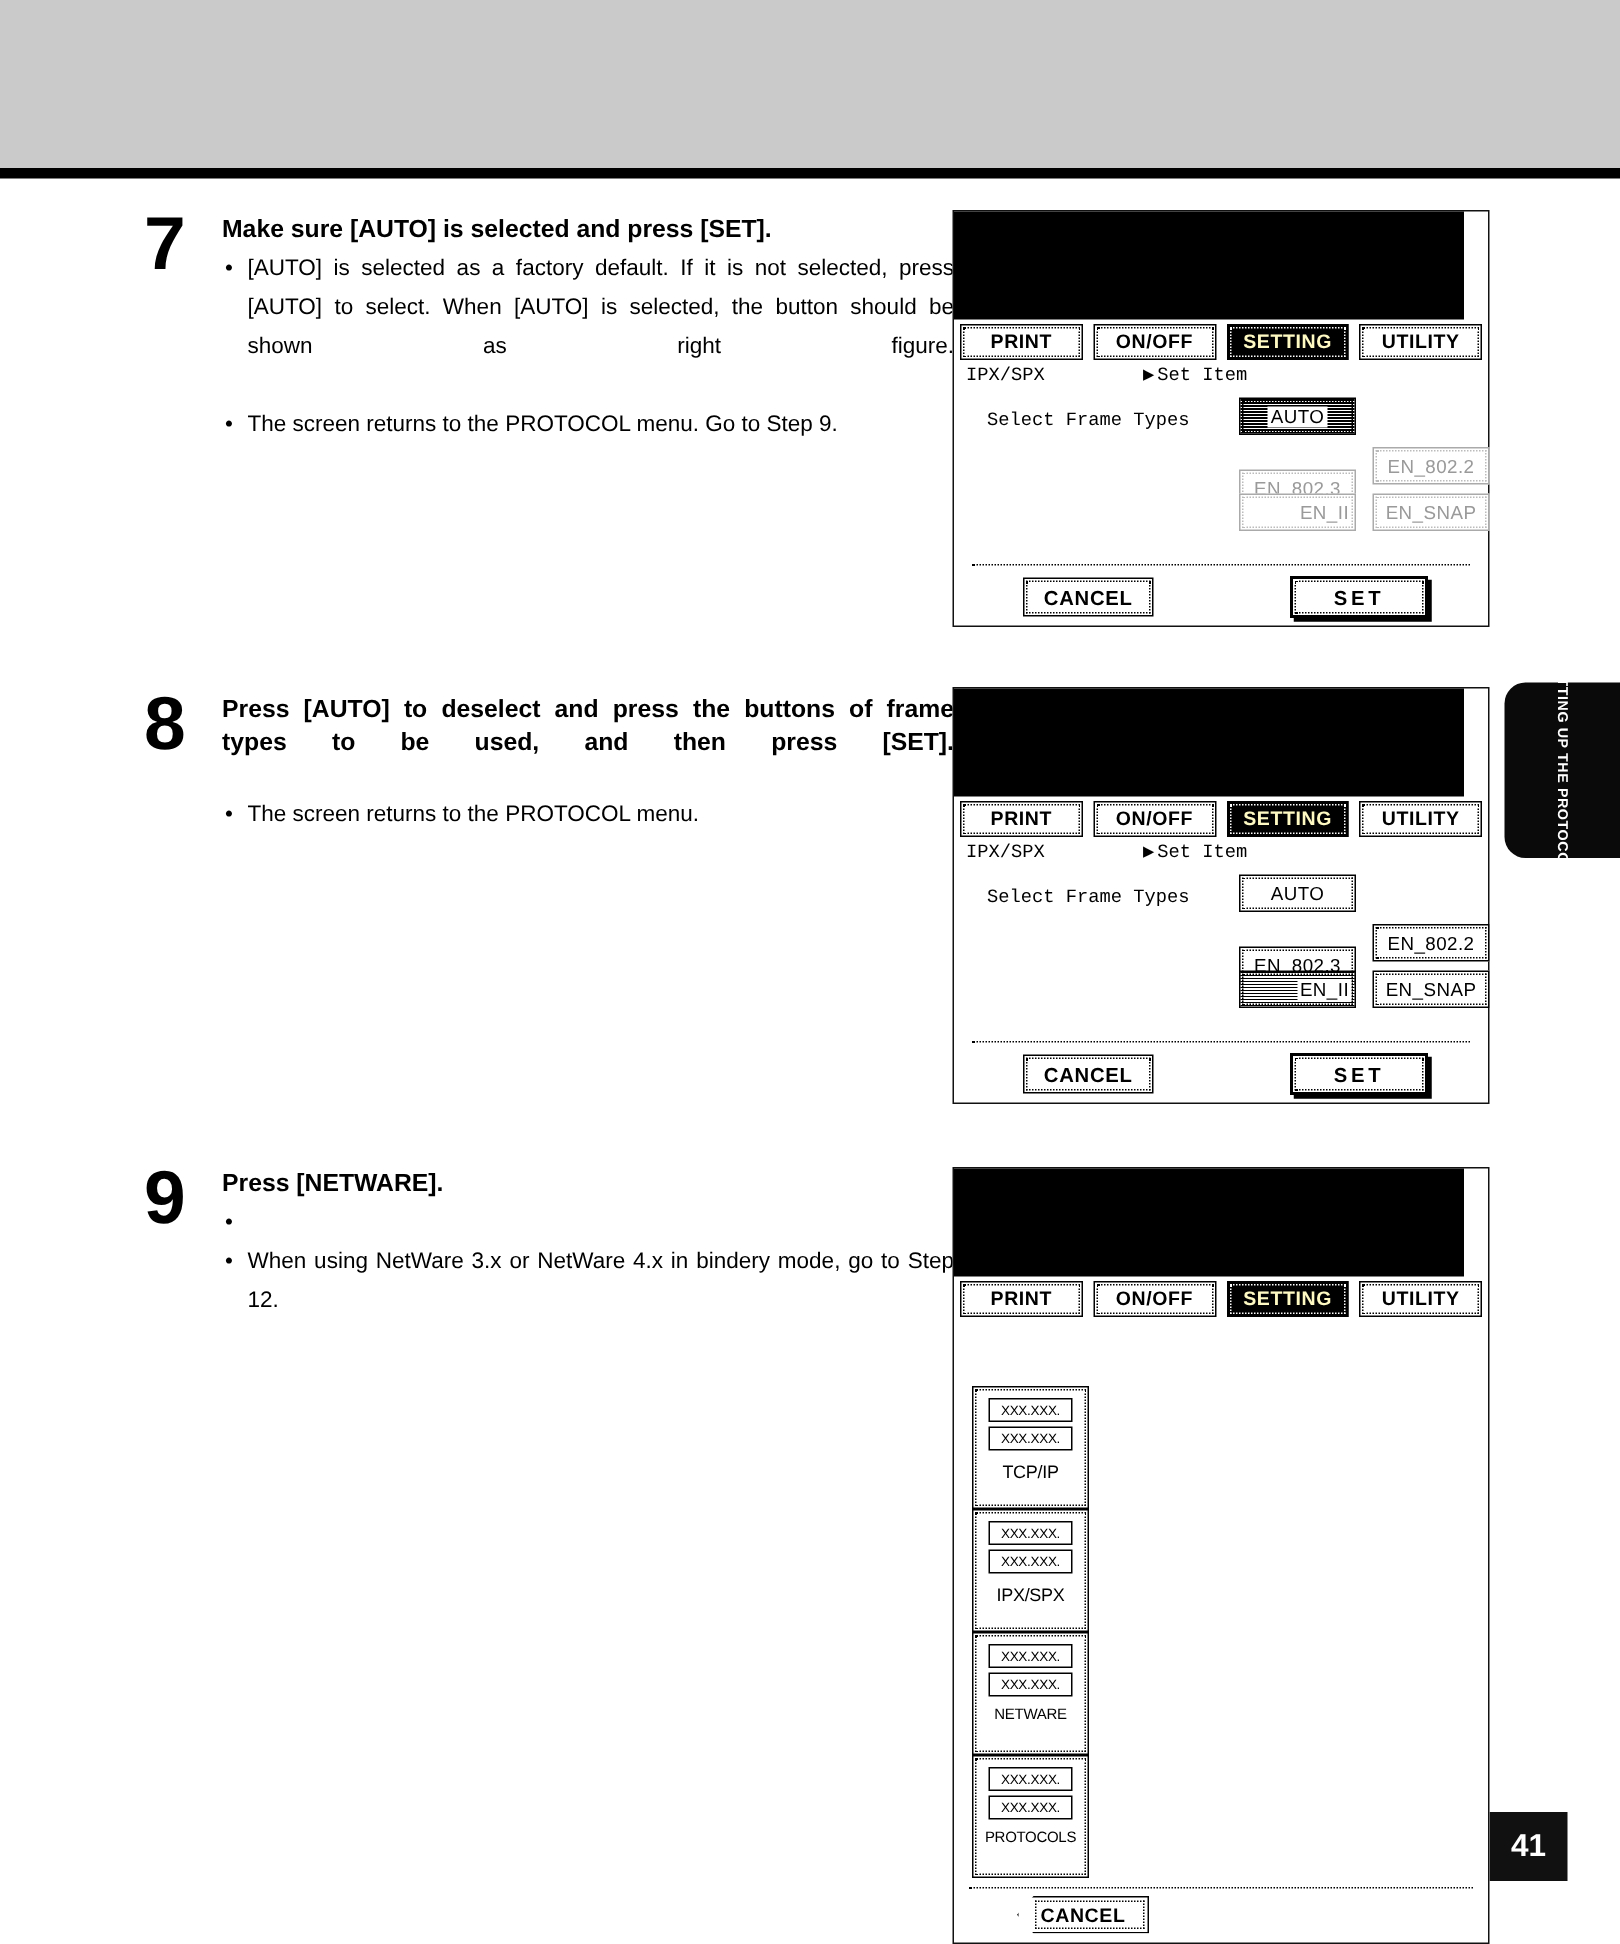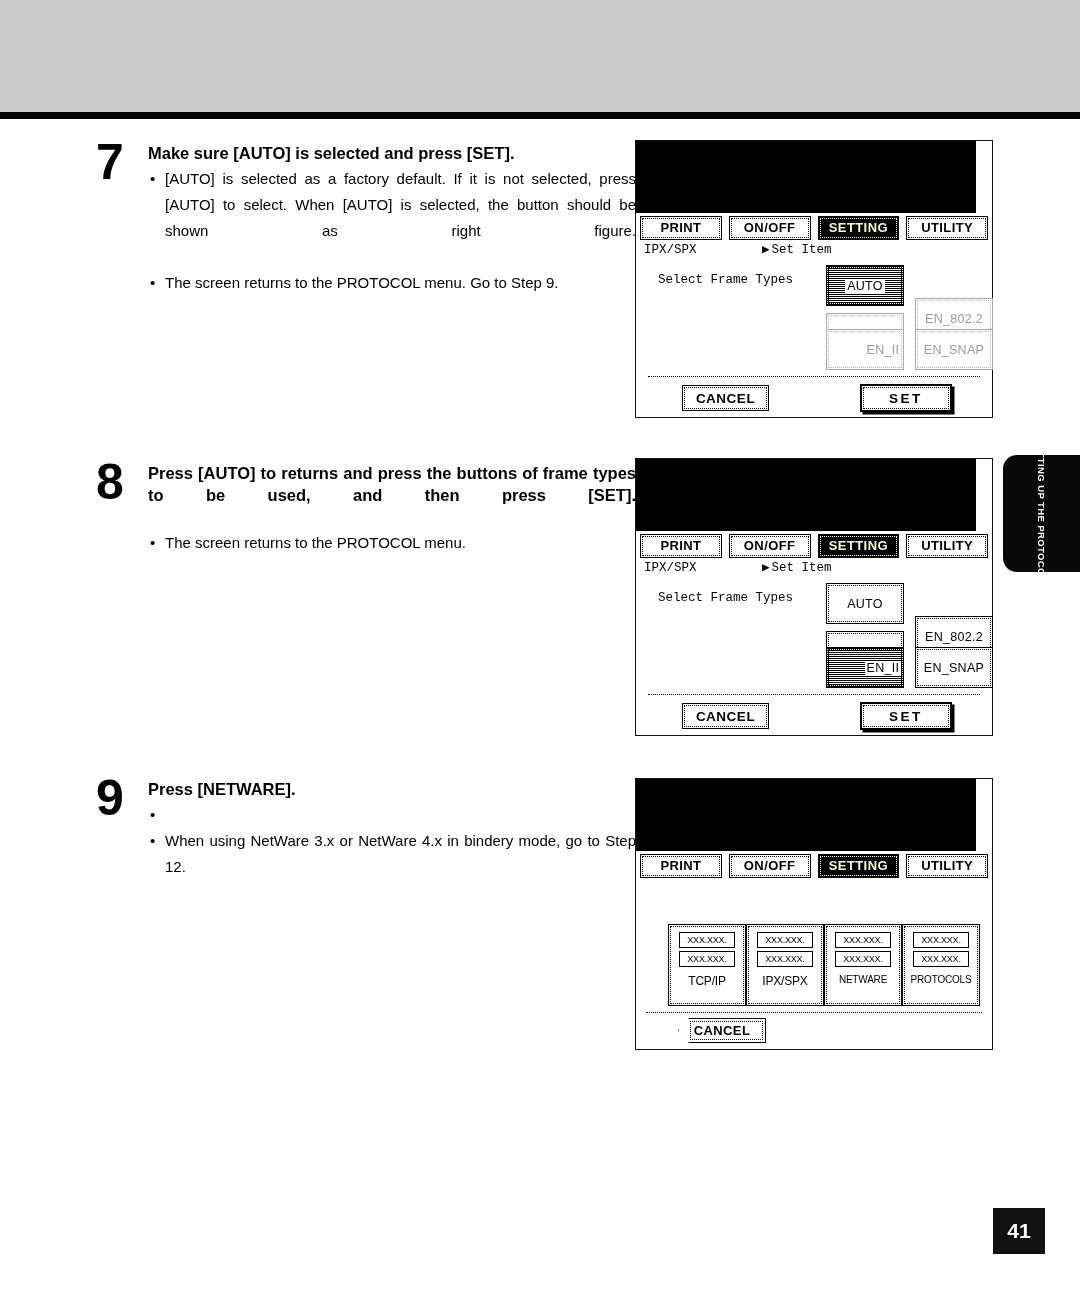--- a/index.html
+++ b/index.html
@@ -102,21 +102,21 @@
   .hdrline .h-left { width:118px; }
   .hdrline .h-arrow { margin-right:2px; }
 
   .frame-area { position:relative; height:108px; }
   .frame-label {
     position:absolute; left:14px; top:8px;
     font-family:"Liberation Mono", monospace; font-size:12.5px; color:#000;
   }
 
   .fbtn {
-    position:absolute; width:78px; height:41px;
+    position:absolute; width:78px; height:25px;
     border:1.5px solid #000; background:#fff;
     display:flex; align-items:center; justify-content:center;
     font-family:"Liberation Sans", sans-serif; font-size:12.5px;
     letter-spacing:0.3px; color:#000;
   }
   .fbtn:before {
     content:""; position:absolute; left:1px; top:1px; right:1px; bottom:1px;
     border:1px dotted #000; pointer-events:none;
   }
   .fbtn.dim { color:#9a9a9a; border-color:#aaa; }
@@ -151,21 +151,21 @@
   }
   .btn-cancel { left:38px; top:8px; width:87px; }
   .btn-set {
     right:32px; top:7px; width:92px; height:28px;
     border-width:2.5px; box-shadow:2.5px 2.5px 0 #000;
     letter-spacing:2.5px;
   }
 
   
   .proto-spacer { height:46px; }
-  .proto-row { display:flex; justify-content:flex-end; padding:0 6px; }
+  .proto-row { display:flex; justify-content:flex-start; padding:0 6px;flex-direction:column; }
   .proto {
     position:relative; width:78px; height:82px;
     border:1.5px solid #000; background:#fff;
     display:flex; flex-direction:column; align-items:center;
     padding-top:7px;
   }
   .proto:before {
     content:""; position:absolute; left:1px; top:1px; right:1px; bottom:1px;
     border:1px dotted #000; pointer-events:none;
   }
@@ -216,21 +216,21 @@
       <ul class="bullets">
         <li><span class="dot">•</span><span>[AUTO] is selected as a factory default.  If it is not selected, press [AUTO] to select.  When [AUTO] is selected, the button should be shown as right figure.</span></li>
         <li class="nojust"><span class="dot">•</span><span>The screen returns to the PROTOCOL menu.  Go to Step 9.</span></li>
       </ul>
     </div>
   </div>
 
   <div class="step" style="top:462px;">
     <div class="step-num">8</div>
     <div class="step-body">
-      <div class="step-title just">Press [AUTO] to returns and press the buttons of frame types to be used, and then press [SET].</div>
+      <div class="step-title just">Press [AUTO] to deselect and press the buttons of frame types to be used, and then press [SET].</div>
       <ul class="bullets">
         <li class="nojust"><span class="dot">•</span><span>The screen returns to the PROTOCOL menu.</span></li>
       </ul>
     </div>
   </div>
 
   <div class="step" style="top:778px;">
     <div class="step-num">9</div>
     <div class="step-body">
       <div class="step-title">Press [NETWARE].</div>

